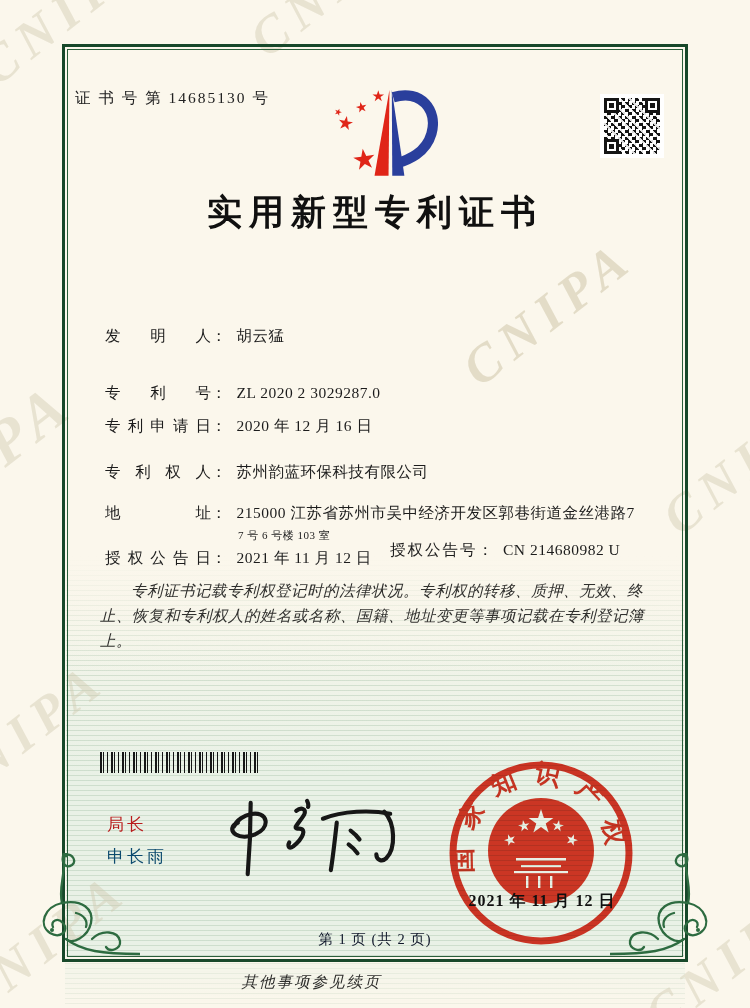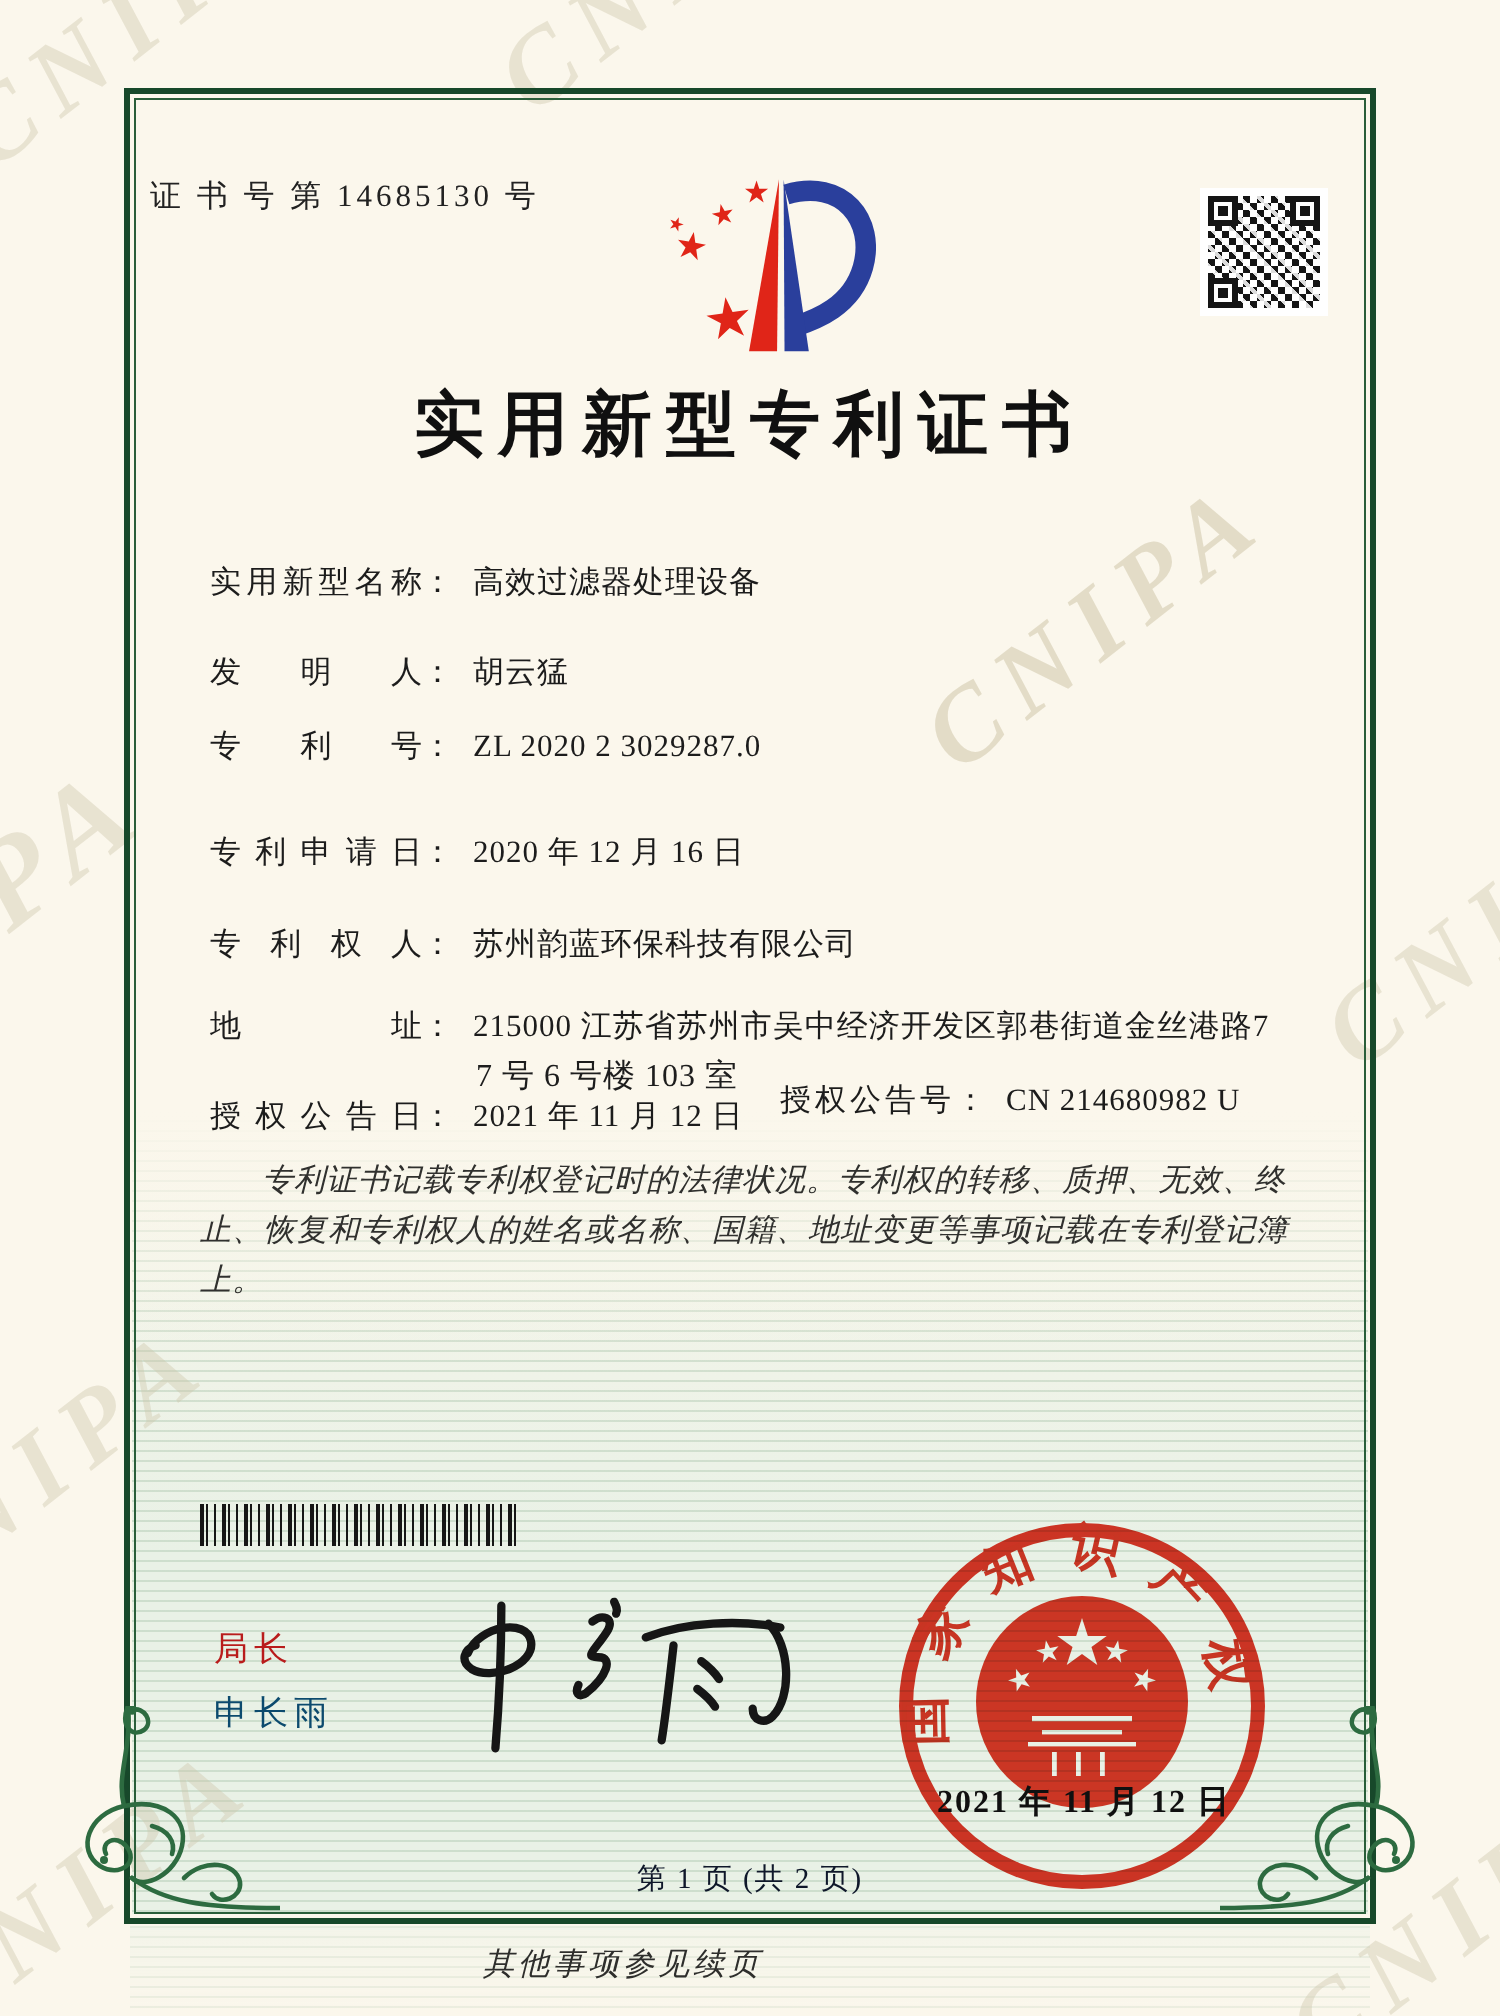--- a/index.html
+++ b/index.html
@@ -41,21 +41,21 @@
   .finder::after{content:"";position:absolute;left:2px;top:2px;width:5px;height:5px;background:#151515;}
   .finder.tl{left:4px;top:4px;} .finder.tr{right:4px;top:4px;} .finder.bl{left:4px;bottom:4px;}
   .title{position:absolute;left:0;top:189px;width:750px;z-index:4;text-align:center;
          font-size:35px;font-weight:600;letter-spacing:7px;color:#101010;}
   
   .field{position:absolute;left:105px;z-index:4;font-size:15.5px;white-space:nowrap;color:#1c1c1c;}
   .f-label{display:inline-block;width:106px;text-align:justify;text-align-last:justify;vertical-align:top;}
   .f-label--auto{width:auto;letter-spacing:2px;}
   .f-colon{display:inline-block;}
   .f-value{display:inline-block;margin-left:10px;letter-spacing:.5px;}
-  .addr-line2{position:absolute;left:238px;top:528px;z-index:4;font-size:16px;letter-spacing:.5px;}
+  .addr-line2{position:absolute;left:238px;top:528px;z-index:4;font-size:11px;letter-spacing:.5px;}
   
   .body-text{position:absolute;left:100px;top:578px;width:556px;z-index:4;}
   .body-text p{margin:0;font-size:15.5px;line-height:25px;text-indent:2em;color:#30302e;
                font-style:italic;letter-spacing:.5px;}
   
   .barcode{position:absolute;left:100px;top:752px;width:158px;height:21px;z-index:4;
     background:repeating-linear-gradient(90deg,#161616 0 2px,transparent 2px 3px,#161616 3px 4px,
                transparent 4px 7px,#161616 7px 8px,transparent 8px 11px);}
   .signer-title{position:absolute;left:107px;top:813px;z-index:4;font-size:17px;letter-spacing:3px;color:#b91c1c;}
   .signer-name{position:absolute;left:107px;top:845px;z-index:4;font-size:17px;letter-spacing:3px;color:#0c4a6e;}
@@ -135,27 +135,24 @@
 
   <div class="qr">
     <div class="qr-pattern"></div>
     <div class="finder tl"></div>
     <div class="finder tr"></div>
     <div class="finder bl"></div>
   </div>
 
   <div class="title">实用新型专利证书</div>
 
-  <div class="field" style="top:281px;">
-    <span class="f-label">实用新型名称</span><span class="f-colon">：</span><span class="f-value">高效过滤器处理设备</span>
-  </div>
   <div class="field" style="top:326px;">
     <span class="f-label">发明人</span><span class="f-colon">：</span><span class="f-value">胡云猛</span>
   </div>
-  <div class="field" style="top:363px;">
+  <div class="field" style="top:383px;">
     <span class="f-label">专利号</span><span class="f-colon">：</span><span class="f-value">ZL 2020 2 3029287.0</span>
   </div>
   <div class="field" style="top:416px;">
     <span class="f-label">专利申请日</span><span class="f-colon">：</span><span class="f-value">2020 年 12 月 16 日</span>
   </div>
   <div class="field" style="top:462px;">
     <span class="f-label">专利权人</span><span class="f-colon">：</span><span class="f-value">苏州韵蓝环保科技有限公司</span>
   </div>
   <div class="field" style="top:503px;">
     <span class="f-label">地址</span><span class="f-colon">：</span><span class="f-value">215000 江苏省苏州市吴中经济开发区郭巷街道金丝港路7</span>

